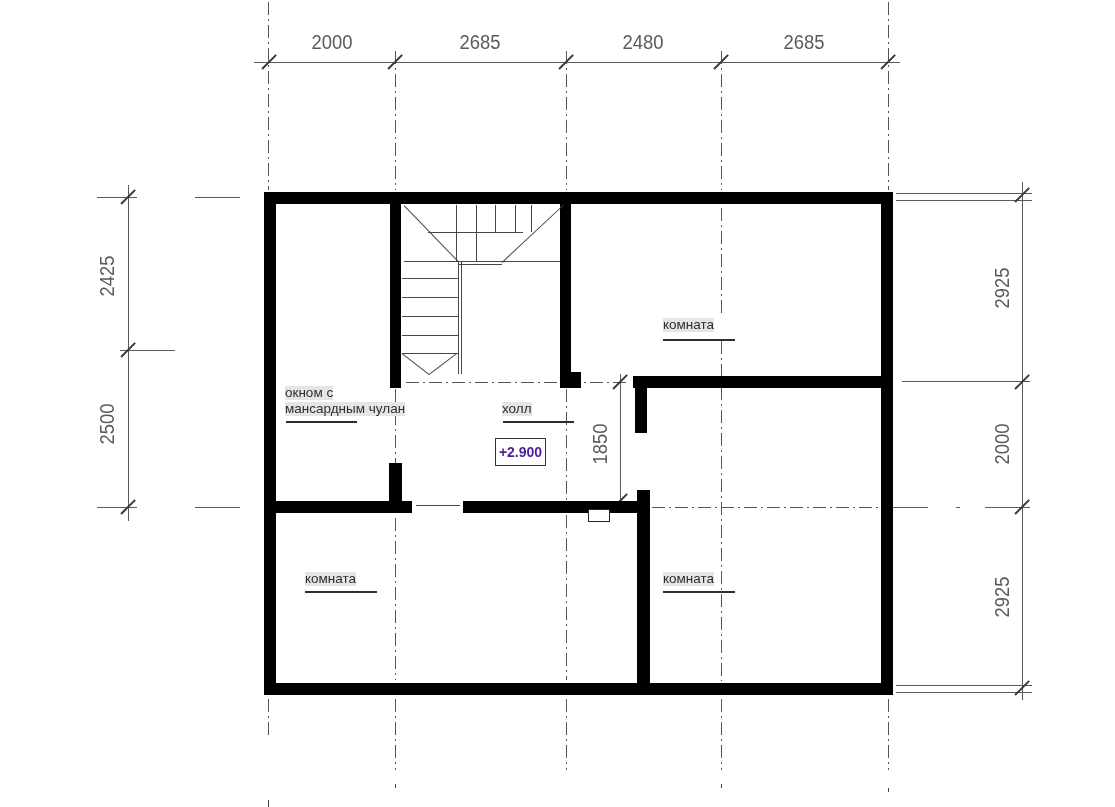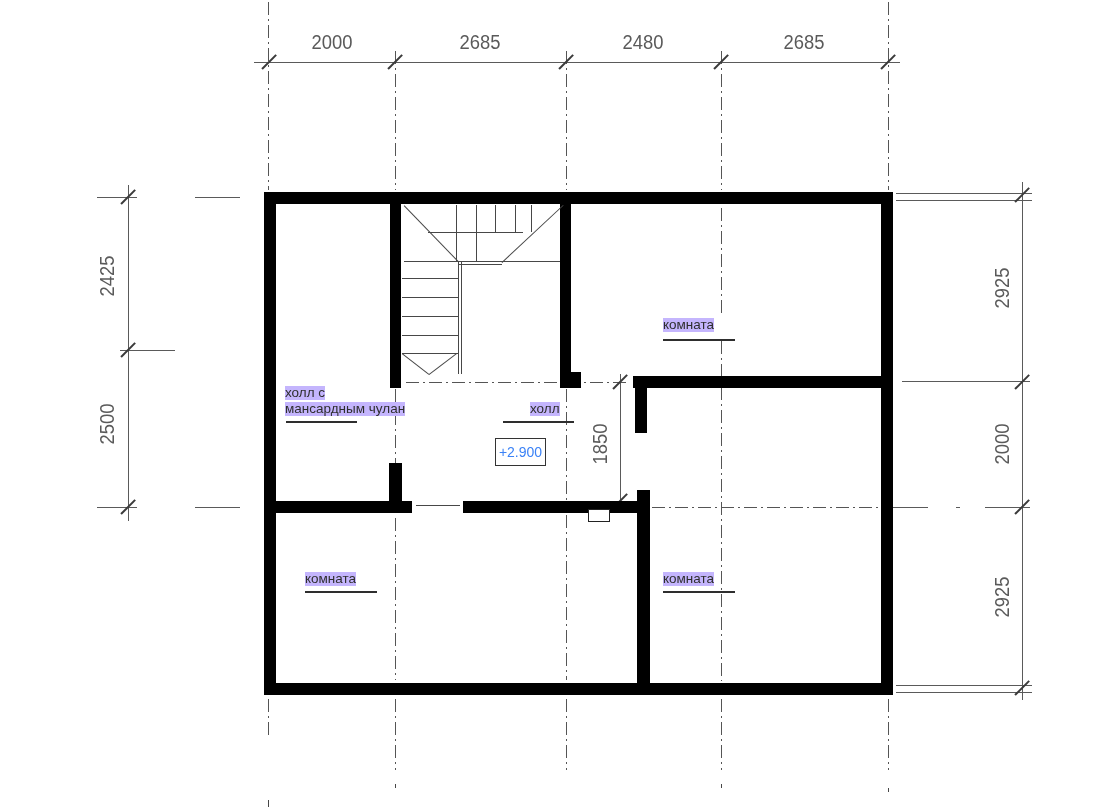--- a/index.html
+++ b/index.html
@@ -11,25 +11,25 @@
   .diag{position:absolute;height:1.3px;background:#474747;transform-origin:0 50%;}
   .tick{position:absolute;width:20px;height:1.7px;background:#3a3a3a;transform:rotate(-45deg);}
   .ddv{position:absolute;width:1px;background-image:repeating-linear-gradient(to bottom,
        #555 0px,#555 13px,transparent 13px,transparent 17px,#555 17px,#555 19px,transparent 19px,transparent 23px);}
   .ddh{position:absolute;height:1px;background-image:repeating-linear-gradient(to right,
        #555 0px,#555 13px,transparent 13px,transparent 17px,#555 17px,#555 19px,transparent 19px,transparent 23px);}
   .dimtext-h{position:absolute;font-size:20px;color:#5a5a5a;white-space:nowrap;
              transform:translateX(-50%) scaleX(.92);}
   .dimtext-v{position:absolute;font-size:20px;color:#5a5a5a;white-space:nowrap;
              transform:translate(-50%,-50%) rotate(-90deg) scaleX(.92);}
-  .roomtext{position:absolute;font-size:13.5px;color:#2e2e2e;white-space:nowrap;background:#c4b5fd;line-height:14px;}
+  .roomtext{position:absolute;font-size:13.5px;color:#2e2e2e;white-space:nowrap;background:#e5e5e5;line-height:14px;}
   .ul{position:absolute;height:1.5px;background:#2e2e2e;}
   .elevbox{position:absolute;left:495px;top:438px;width:49px;height:26px;border:1.3px solid #333;
            background:#fff;display:flex;align-items:center;justify-content:center;
-           font-size:14px;color:#3b82f6;z-index:2;}
+           font-size:14px;color:#4c1d95;z-index:2;font-weight:bold;}
   .ventbox{position:absolute;left:588px;top:509px;width:22px;height:13px;background:#fff;
            border:1.3px solid #222;z-index:3;box-sizing:border-box;}
   .grp{position:absolute;left:0;top:0;width:100%;height:100%;}
 </style>
 </head>
 <body>
 
 <div id="canvas">
 
   <div class="grp">
@@ -147,25 +147,25 @@
     <div class="tl" style="left:402px;top:316px;width:56px;height:1px;"></div>
     <div class="tl" style="left:402px;top:335px;width:56px;height:1px;"></div>
     <div class="tl" style="left:402px;top:353px;width:56px;height:1px;"></div>
     <div class="diag" style="left:404px;top:205px;width:78px;transform:rotate(46deg);"></div>
     <div class="diag" style="left:502px;top:262px;width:84px;transform:rotate(-43deg);"></div>
     <div class="diag" style="left:402px;top:353px;width:34px;transform:rotate(38deg);"></div>
     <div class="diag" style="left:429px;top:374px;width:35px;transform:rotate(-37deg);"></div>
   </div>
 
   <div class="grp">
-    <div class="roomtext" style="left:285px;top:386px;">холл с</div>
+    <div class="roomtext" style="left:285px;top:386px;">окном с</div>
     <div class="roomtext" style="left:285px;top:402px;">мансардным чулан</div>
     <div class="ul" style="left:286px;top:421px;width:71px;"></div>
 
-    <div class="roomtext" style="left:502px;top:402px;margin-left:28px;">холл</div>
+    <div class="roomtext" style="left:502px;top:402px;">холл</div>
     <div class="ul" style="left:503px;top:421px;width:71px;"></div>
 
     <div class="roomtext" style="left:663px;top:318px;">комната</div>
     <div class="ul" style="left:663px;top:339px;width:72px;"></div>
 
     <div class="roomtext" style="left:305px;top:572px;">комната</div>
     <div class="ul" style="left:305px;top:591px;width:72px;"></div>
 
     <div class="roomtext" style="left:663px;top:572px;">комната</div>
     <div class="ul" style="left:663px;top:591px;width:72px;"></div>

